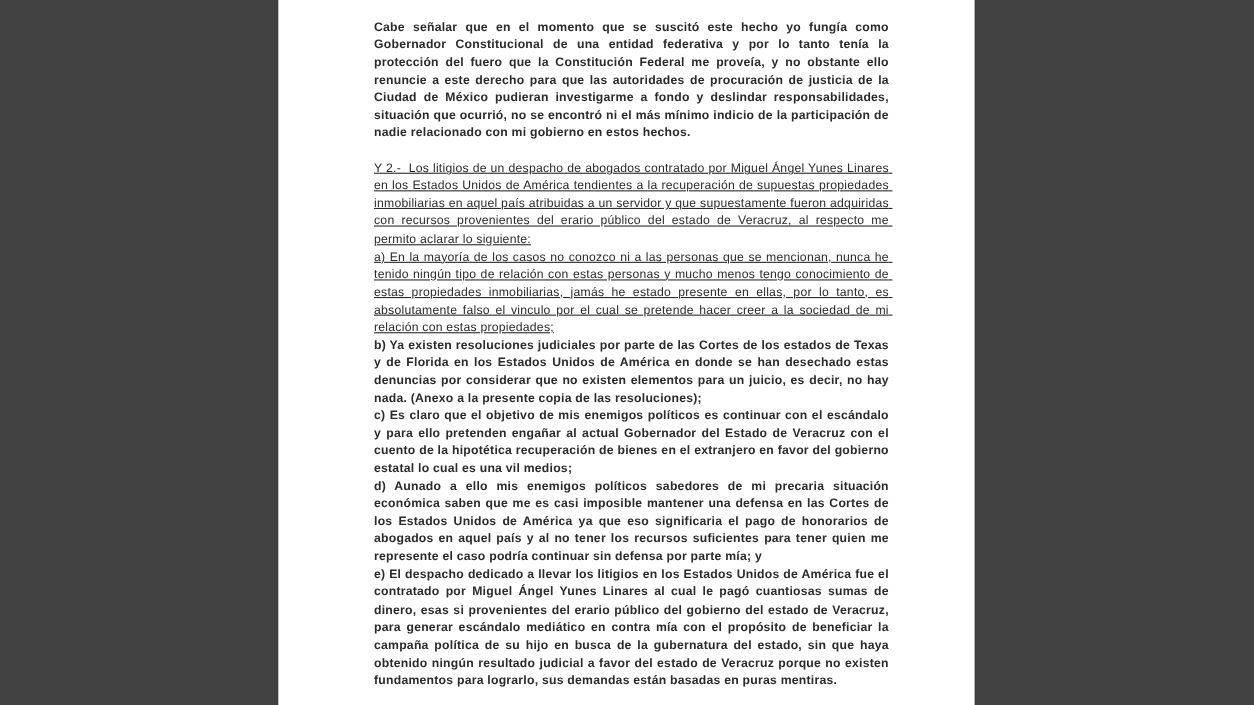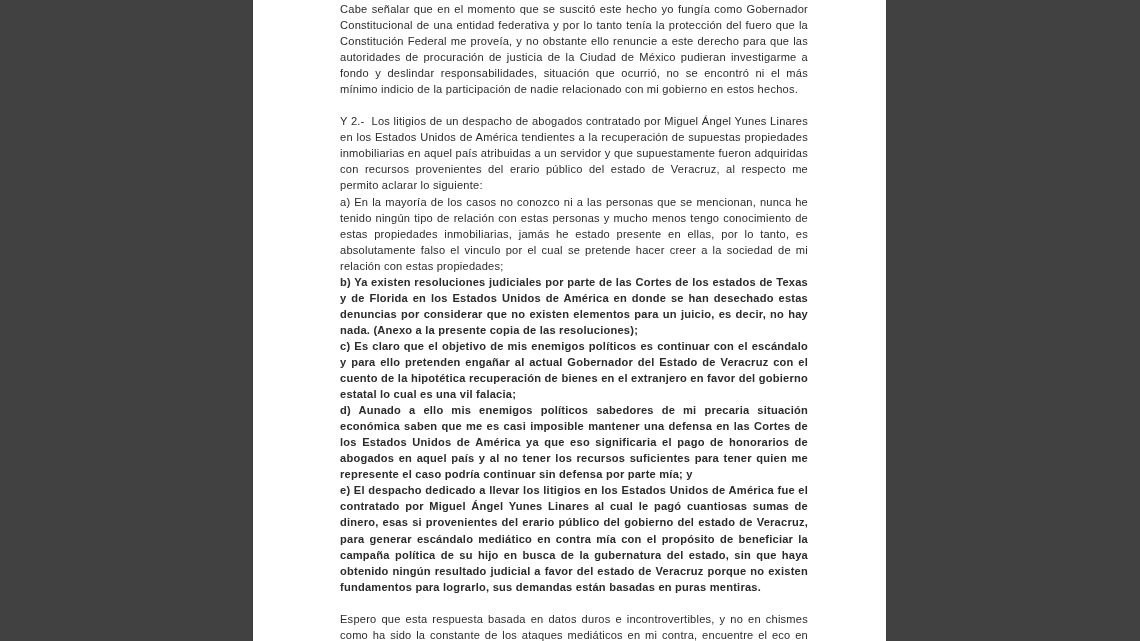--- a/index.html
+++ b/index.html
@@ -53,27 +53,29 @@
     margin: 0;
     text-align: justify;
     text-align-last: left;
     font-size: 11.1px;
     line-height: 16.05px;
     color: #2e2e2e;
     white-space: pre-wrap;
   }
   .para.gap-before {
     margin-top: 16px;
+    text-decoration: underline;
   }
   .para.tight {
     margin-top: 0;
     font-weight: bold;
   }
   .para.first {
-    margin-top: 1px;
+    margin-top: 17px;
+    font-weight: bold;
   }
   .list-block .para {
     margin-top: 0;
   }
   .clip-bottom {
     position: absolute;
     left: 0;
     right: 0;
     bottom: 0;
     height: 0;
@@ -90,21 +92,21 @@
 
         <p class="para first">Cabe señalar que en el momento que se suscitó este hecho yo fungía como Gobernador Constitucional de una entidad federativa y por lo tanto tenía la protección del fuero que la Constitución Federal me proveía, y no obstante ello renuncie a este derecho para que las autoridades de procuración de justicia de la Ciudad de México pudieran investigarme a fondo y deslindar responsabilidades, situación que ocurrió, no se encontró ni el más mínimo indicio de la participación de nadie relacionado con mi gobierno en estos hechos.</p>
 
         <p class="para gap-before">Y 2.-  Los litigios de un despacho de abogados contratado por Miguel Ángel Yunes Linares en los Estados Unidos de América tendientes a la recuperación de supuestas propiedades inmobiliarias en aquel país atribuidas a un servidor y que supuestamente fueron adquiridas con recursos provenientes del erario público del estado de Veracruz, al respecto me permito aclarar lo siguiente:</p>
 
         <div class="list-block">
           <p class="para gap-before">a) En la mayoría de los casos no conozco ni a las personas que se mencionan, nunca he tenido ningún tipo de relación con estas personas y mucho menos tengo conocimiento de estas propiedades inmobiliarias, jamás he estado presente en ellas, por lo tanto, es absolutamente falso el vinculo por el cual se pretende hacer creer a la sociedad de mi relación con estas propiedades;</p>
 
           <p class="para tight">b) Ya existen resoluciones judiciales por parte de las Cortes de los estados de Texas y de Florida en los Estados Unidos de América en donde se han desechado estas denuncias por considerar que no existen elementos para un juicio, es decir, no hay nada. (Anexo a la presente copia de las resoluciones);</p>
 
-          <p class="para tight">c) Es claro que el objetivo de mis enemigos políticos es continuar con el escándalo y para ello pretenden engañar al actual Gobernador del Estado de Veracruz con el cuento de la hipotética recuperación de bienes en el extranjero en favor del gobierno estatal lo cual es una vil falacia;</p>
+          <p class="para tight">c) Es claro que el objetivo de mis enemigos políticos es continuar con el escándalo y para ello pretenden engañar al actual Gobernador del Estado de Veracruz con el cuento de la hipotética recuperación de bienes en el extranjero en favor del gobierno estatal lo cual es una vil medios;</p>
 
           <p class="para tight">d) Aunado a ello mis enemigos políticos sabedores de mi precaria situación económica saben que me es casi imposible mantener una defensa en las Cortes de los Estados Unidos de América ya que eso significaria el pago de honorarios de abogados en aquel país y al no tener los recursos suficientes para tener quien me represente el caso podría continuar sin defensa por parte mía; y</p>
 
           <p class="para tight">e) El despacho dedicado a llevar los litigios en los Estados Unidos de América fue el contratado por Miguel Ángel Yunes Linares al cual le pagó cuantiosas sumas de dinero, esas si provenientes del erario público del gobierno del estado de Veracruz, para generar escándalo mediático en contra mía con el propósito de beneficiar la campaña política de su hijo en busca de la gubernatura del estado, sin que haya obtenido ningún resultado judicial a favor del estado de Veracruz porque no existen fundamentos para lograrlo, sus demandas están basadas en puras mentiras.</p>
         </div>
 
         <p class="para gap-before">Espero que esta respuesta basada en datos duros e incontrovertibles, y no en chismes como ha sido la constante de los ataques mediáticos en mi contra, encuentre el eco en periodistas y medios de comunicación serios que se dedican a hacer realmente periodismo y no a</p>
 
       </div>
     </div>

